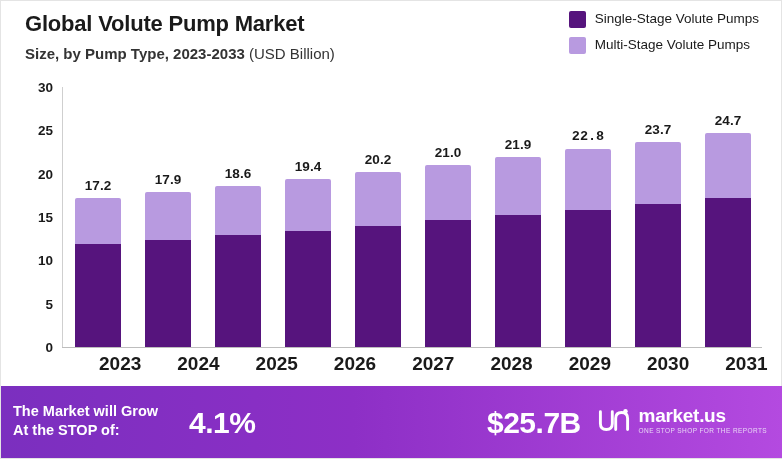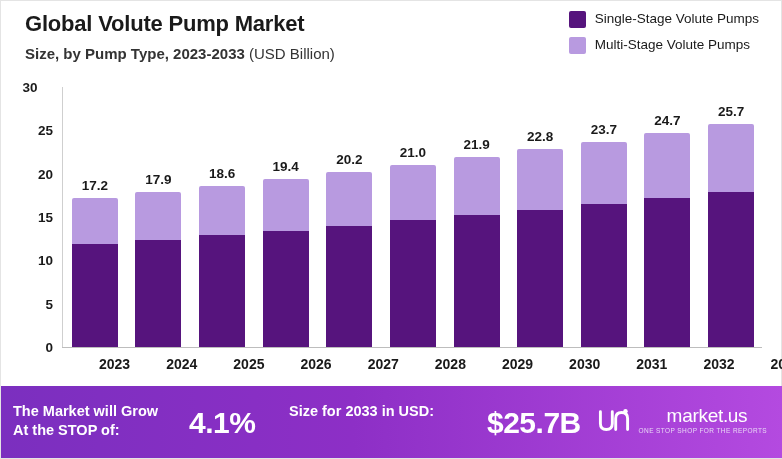--- a/index.html
+++ b/index.html
@@ -71,21 +71,21 @@
     white-space:nowrap;
   }
   .seg{width:46px;}
   .seg-top{border-radius:2px 2px 0 0;}
   .xlabels{
     position:absolute;left:62px;top:272px;width:700px;height:26px;
     display:flex;justify-content:space-around;
   }
   .xlabel{
     width:46px;text-align:center;
-    font-size:14px;font-weight:bold;color:#1a1a1a;
+    font-size:19px;font-weight:bold;color:#1a1a1a;
     line-height:26px;
     margin-left:36px;
   }
   
   .footer{
     position:absolute;left:0;bottom:0;width:782px;height:72px;
     background:linear-gradient(90deg,#7b2fbf 0%,#8d2fc6 45%,#b44ae0 100%);
     display:flex;align-items:center;
   }
   .foot-text{
@@ -101,21 +101,21 @@
   .brand{
     position:absolute;right:16px;top:20px;display:flex;align-items:center;
   }
   .brand-mark{
     width:34px;height:26px;margin-right:8px;
   }
   .brand-text{
     display:flex;flex-direction:column;justify-content:center;
   }
   .brand-name{
-    color:#fff;font-size:19px;font-weight:normal;letter-spacing:-0.3px;line-height:20px;margin-left:28px;
+    color:#fff;font-size:19px;font-weight:bold;letter-spacing:-0.3px;line-height:20px;
   }
   .brand-tag{
     color:#e8d5f5;font-size:6.5px;letter-spacing:0.4px;line-height:9px;
   }
 </style>
 </head>
 <body>
 
 <div class="card">
 
@@ -137,21 +137,21 @@
   </div>
 
   <div class="plot">
     <div class="axis-y" id="yaxis">
         <div class="ytick" style="top: 268px;">0</div>
         <div class="ytick" style="top: 224.667px;">5</div>
         <div class="ytick" style="top: 181.333px;">10</div>
         <div class="ytick" style="top: 138px;">15</div>
         <div class="ytick" style="top: 94.6667px;">20</div>
         <div class="ytick" style="top: 51.3333px;">25</div>
-        <div class="ytick" style="top: 8px; text-align: center;">30</div>
+        <div class="ytick" style="top: 8px;">30</div>
       </div>
     <div class="axis-line-y"></div>
     <div class="axis-line-x"></div>
     <div class="bars" id="bars">
         <div class="bar-col">
           <div class="bar-total-label" style="bottom: 154.067px; margin-top: 48px;">17.2</div>
           <div class="seg seg-top" style="height: 45.9333px; background: rgb(184, 154, 224);"></div>
           <div class="seg" style="height: 103.133px; background: rgb(86, 20, 125);"></div>
         </div>
         <div class="bar-col">
@@ -178,38 +178,33 @@
           <div class="bar-total-label" style="bottom: 187px;">21.0</div>
           <div class="seg seg-top" style="height: 55.4667px; background: rgb(184, 154, 224);"></div>
           <div class="seg" style="height: 126.533px; background: rgb(86, 20, 125);"></div>
         </div>
         <div class="bar-col">
           <div class="bar-total-label" style="bottom: 194.8px;">21.9</div>
           <div class="seg seg-top" style="height: 58.0667px; background: rgb(184, 154, 224);"></div>
           <div class="seg" style="height: 131.733px; background: rgb(86, 20, 125);"></div>
         </div>
         <div class="bar-col">
-          <div class="bar-total-label" style="bottom: 202.6px;">22.8</div>
+          <div class="bar-total-label" style="bottom: 202.6px; font-family: Liberation Mono, monospace;">22.8</div>
           <div class="seg seg-top" style="height: 60.6667px; background: rgb(184, 154, 224);"></div>
           <div class="seg" style="height: 136.933px; background: rgb(86, 20, 125);"></div>
         </div>
         <div class="bar-col">
           <div class="bar-total-label" style="bottom: 210.4px;">23.7</div>
           <div class="seg seg-top" style="height: 62.4px; background: rgb(184, 154, 224);"></div>
           <div class="seg" style="height: 143px; background: rgb(86, 20, 125);"></div>
         </div>
         <div class="bar-col">
           <div class="bar-total-label" style="bottom: 219.067px;">24.7</div>
           <div class="seg seg-top" style="height: 65px; background: rgb(184, 154, 224);"></div>
           <div class="seg" style="height: 149.067px; background: rgb(86, 20, 125);"></div>
-        </div>
-        <div class="bar-col">
-          <div class="bar-total-label" style="bottom: 227.733px;">25.7</div>
-          <div class="seg seg-top" style="height: 67.6px; background: rgb(184, 154, 224);"></div>
-          <div class="seg" style="height: 155.133px; background: rgb(86, 20, 125);"></div>
         </div>
       </div>
     <div class="xlabels" id="xlabels">
         <div class="xlabel">2023</div>
         <div class="xlabel">2024</div>
         <div class="xlabel">2025</div>
         <div class="xlabel">2026</div>
         <div class="xlabel">2027</div>
         <div class="xlabel">2028</div>
         <div class="xlabel">2029</div>
@@ -220,21 +215,20 @@
       </div>
   </div>
 
   <div class="footer">
     <div class="foot-text f1">
       <div>The Market will Grow</div>
       <div>At the STOP of:</div>
     </div>
     <div class="foot-value f1v">4.1%</div>
     <div class="foot-text f2">
-      <div>Size for 2033 in USD:</div>
     </div>
     <div class="foot-value f2v">$25.7B</div>
 
     <div class="brand">
       <svg class="brand-mark" viewBox="0 0 40 30">
         <path d="M4 4 L4 18 Q4 25 11 25 Q18 25 18 18 L18 4" fill="none" stroke="#ffffff" stroke-width="3.4" stroke-linecap="round"></path>
         <path d="M22 25 L22 12 Q22 5 29 5 Q36 5 36 12 L36 25" fill="none" stroke="#ffffff" stroke-width="3.4" stroke-linecap="round"></path>
         <circle cx="33.5" cy="3.5" r="2.6" fill="#ffffff"></circle>
       </svg>
       <div class="brand-text">

